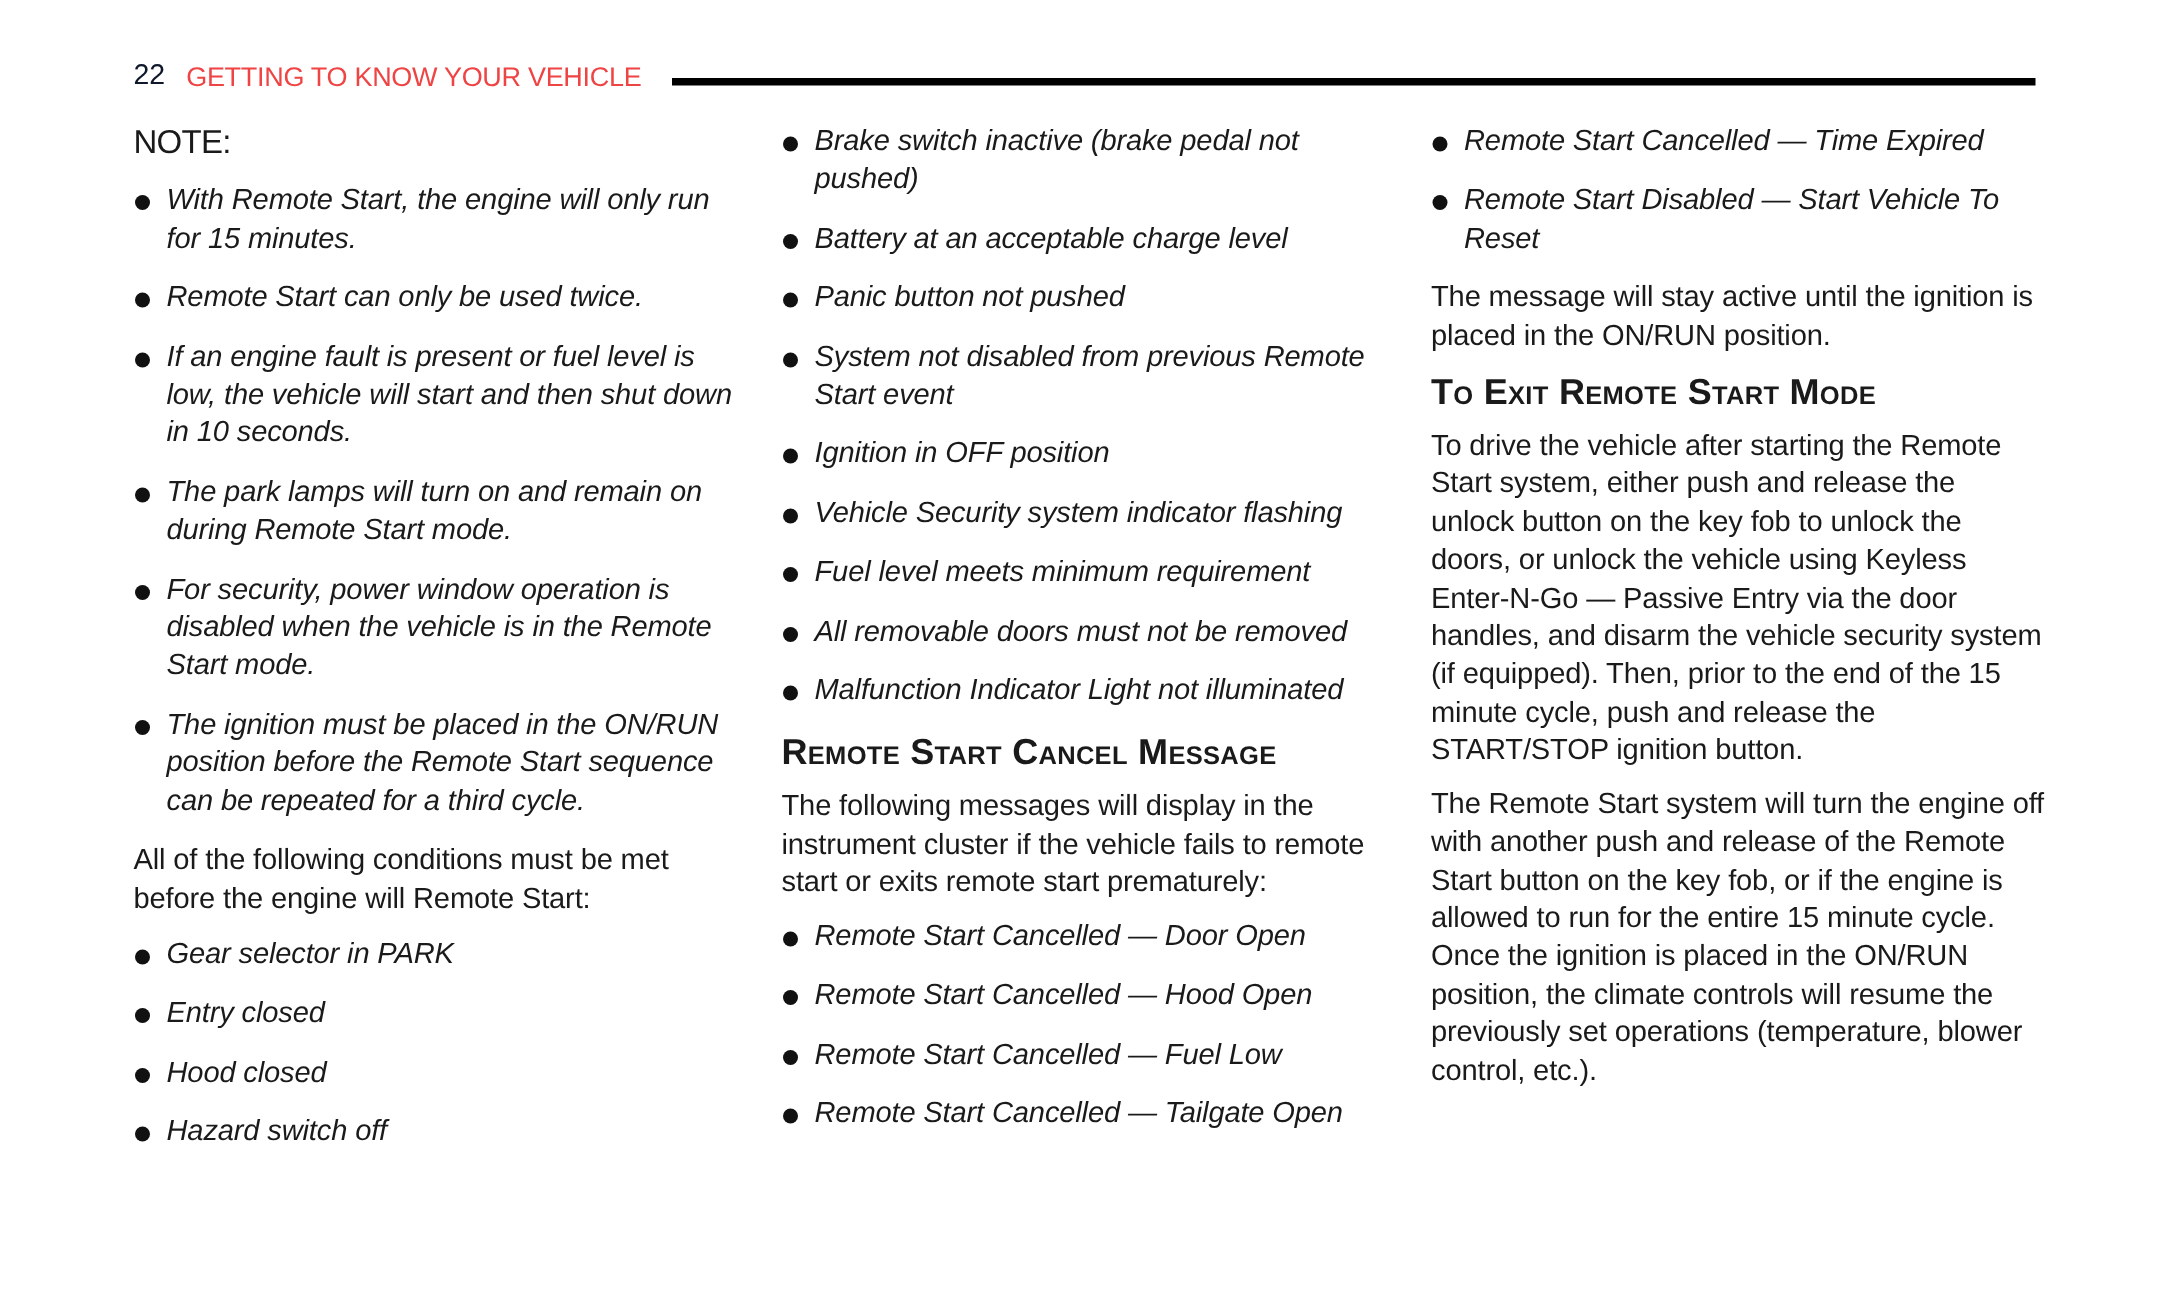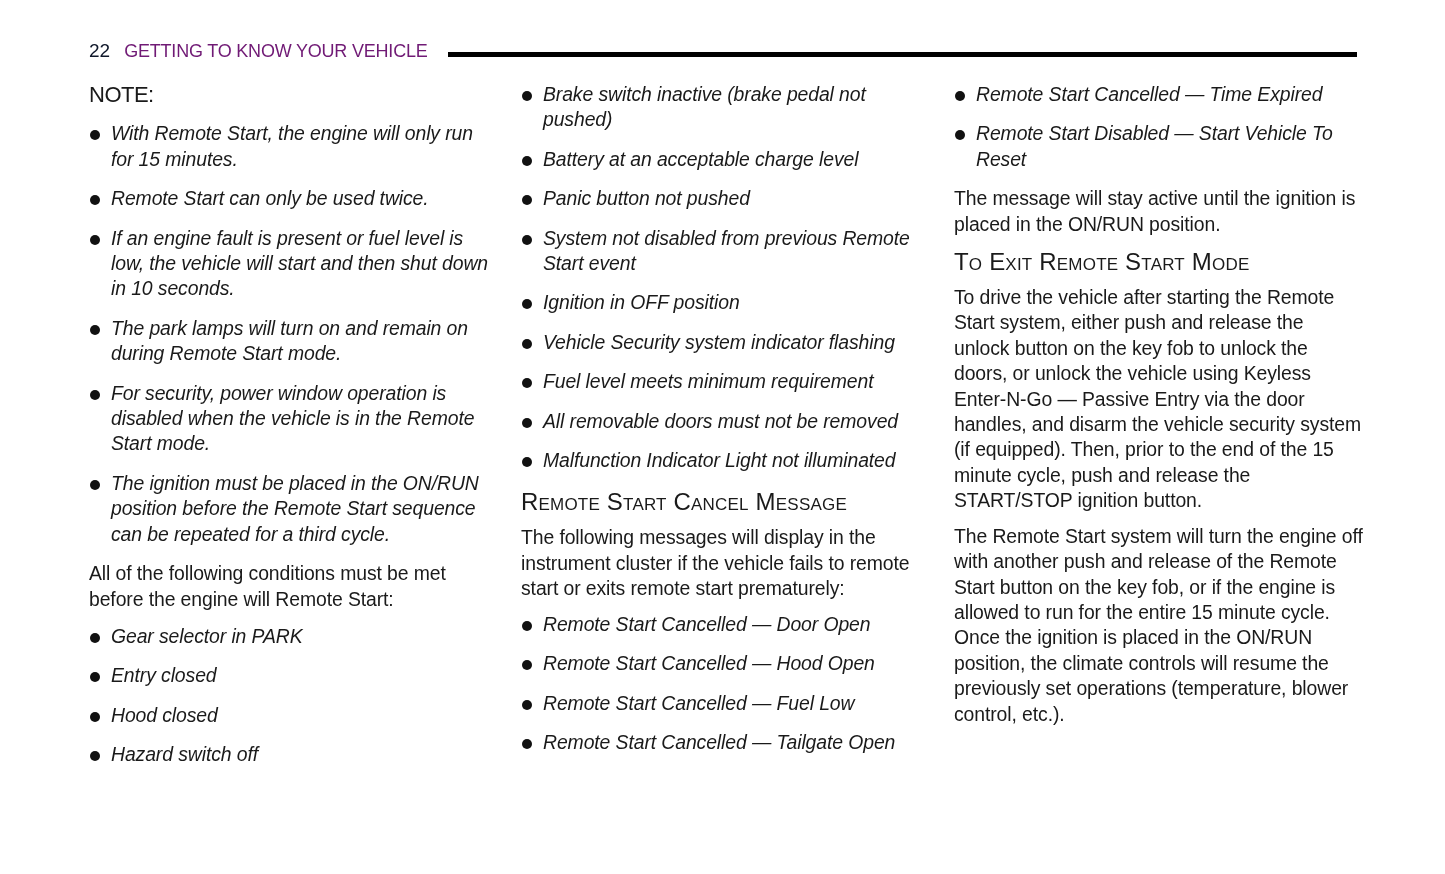--- a/index.html
+++ b/index.html
@@ -1,31 +1,31 @@
 <!DOCTYPE html>
 <html><head>
 <meta charset="utf-8">
 <style>
   html, body { margin: 0; padding: 0; background: #ffffff; }
   body { width: 1445px; height: 874px; position: relative; overflow: hidden;
          font-family: "Liberation Sans", "DejaVu Sans", sans-serif; color: #1a1a1a; }
   .header { position: absolute; left: 89px; top: 38px; right: 88px; height: 26px; display: flex; align-items: center; }
   .page-num { font-size: 19px; color: #0f172a; margin-right: 14px; }
-  .section-title { font-size: 18px; color: #701a75; letter-spacing: -0.2px; white-space: nowrap; }
+  .section-title { font-size: 18px; color: #ef4444; letter-spacing: -0.2px; white-space: nowrap; }
   .header-rule { flex: 1; height: 5px; background: #000; margin-left: 20px; margin-top: 6px; }
   .col { position: absolute; top: 82px; font-size: 19.4px; line-height: 25.4px; letter-spacing: -0.1px; }
   .col1 { left: 89px; width: 410px; }
   .col2 { left: 521px; width: 410px; }
   .col3 { left: 954px; width: 410px; }
   .note { font-size: 22px; margin: 0 0 14px 0; letter-spacing: -0.5px; }
   ul { list-style: none; margin: 0; padding: 0; }
   li { position: relative; padding-left: 22px; margin-bottom: 14px; font-style: italic; }
   li::before { content: ""; position: absolute; left: 1px; top: 9px; width: 10px; height: 10px; border-radius: 50%; background: #111; }
   p { margin: 0 0 10px 0; }
-  h2 { font-size: 24px; font-weight: normal; margin: 4px 0 8px 0; letter-spacing: 0.2px; font-variant: small-caps; line-height: 30px; }
+  h2 { font-size: 24px; font-weight: bold; margin: 4px 0 8px 0; letter-spacing: 0.2px; font-variant: small-caps; line-height: 30px; }
 </style>
 </head>
 <body>
 
 <div class="header">
   <span class="page-num">22</span>
   <span class="section-title">GETTING TO KNOW YOUR VEHICLE</span>
   <div class="header-rule"></div>
 </div>
 

